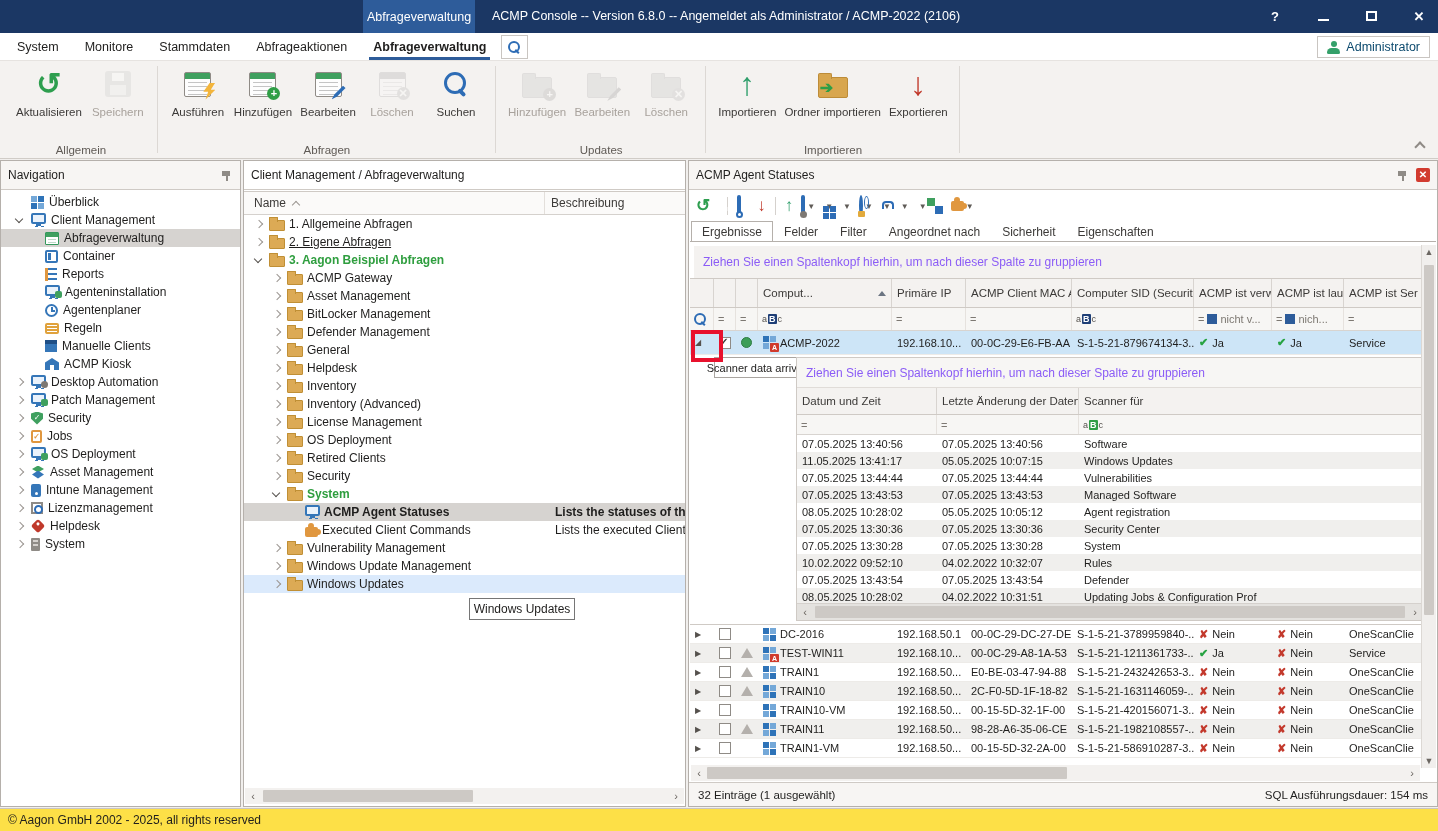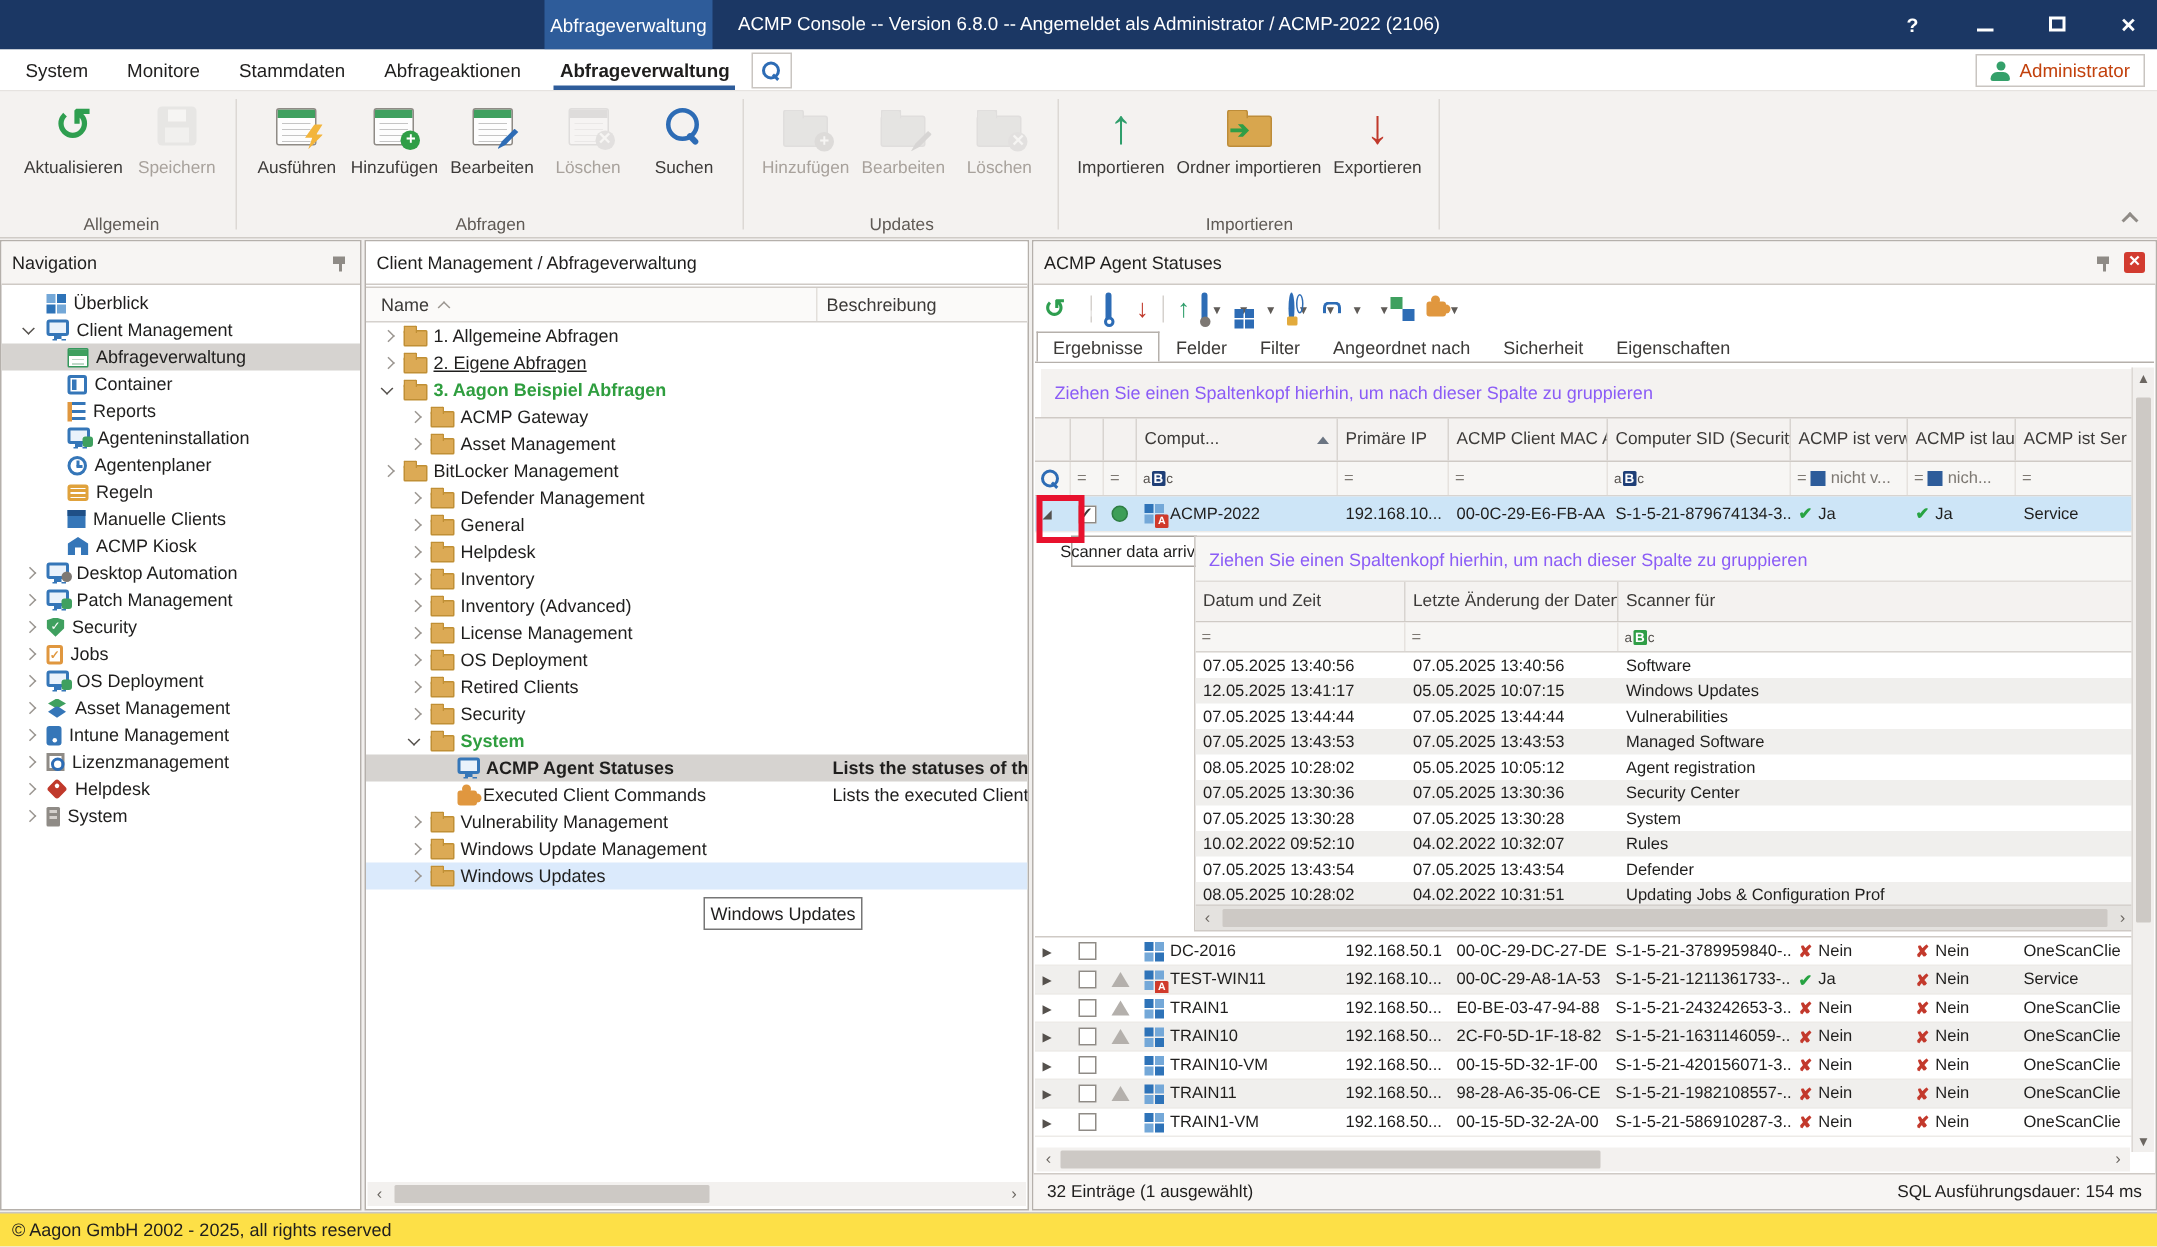--- a/index.html
+++ b/index.html
@@ -18,21 +18,21 @@
   
   .menubar{position:absolute;left:0;top:33px;right:0;height:28px;background:#fff;border-bottom:1px solid #e6e3e0}
   .menu-items{display:flex;padding-left:4px;height:100%;align-items:stretch}
   .menu-item{padding:0 13px;font-size:12.5px;display:flex;align-items:center;position:relative}
   .menu-item.active{font-weight:bold}
   .menu-item.active::after{content:"";position:absolute;left:9px;right:9px;bottom:0;height:3px;background:#2e5c9a}
   .menu-search{width:27px;height:24px;margin:2px 0 0 2px;border:1px solid #c9c5c1;background:#fff;display:flex;align-items:center;justify-content:center}
   .mag{width:13px;height:13px;position:relative;flex:none}
   .mag::before{content:"";position:absolute;left:0;top:0;width:8px;height:8px;border:2px solid #2d6cb5;border-radius:50%}
   .mag::after{content:"";position:absolute;left:8px;top:8px;width:5px;height:2px;background:#2d6cb5;transform:rotate(45deg);transform-origin:0 0}
-  .admin-btn{position:absolute;right:8px;top:3px;height:22px;border:1px solid #c9c5c1;background:#fff;display:flex;align-items:center;gap:6px;padding:0 9px;color:#c2410c;font-size:12.5px}
+  .admin-btn{position:absolute;right:8px;top:3px;height:22px;border:1px solid #c9c5c1;background:#fff;display:flex;align-items:center;gap:6px;padding:0 9px;color:#0c4a6e;font-size:12.5px}
   .person{width:13px;height:13px;position:relative;flex:none}
   .person::before{content:"";position:absolute;left:3.5px;top:0;width:6px;height:6px;border-radius:50%;background:#34a06a}
   .person::after{content:"";position:absolute;left:0;bottom:0;width:13px;height:6px;border-radius:6px 6px 2px 2px;background:#34a06a}
 
   
   .ribbon{position:absolute;left:0;top:61px;right:0;height:98px;background:#f4f2f0;border-bottom:1px solid #d0ccc7;display:flex;align-items:stretch;padding-left:4px}
   .rgroup{position:relative;display:flex;flex-direction:column;padding:2px 8px 16px}
   .rgroup::after{content:"";position:absolute;right:0;top:5px;bottom:5px;width:1px;background:#dcd8d4}
   .rgroup-label{position:absolute;bottom:2px;left:0;right:0;text-align:center;font-size:11.5px;color:#5f5a55}
   .rbtns{display:flex;align-items:flex-start}
@@ -553,21 +553,21 @@
         <div class="tree-row" style="padding-left: 26px;">
           <span class="chev right"></span>
           <span class="mi f-folder"></span>
           <span>ACMP Gateway</span>
         </div>
         <div class="tree-row" style="padding-left: 26px;">
           <span class="chev right"></span>
           <span class="mi f-folder"></span>
           <span>Asset Management</span>
         </div>
-        <div class="tree-row" style="padding-left: 8px;">
+        <div class="tree-row" style="padding-left: 26px;">
           <span class="chev right"></span>
           <span class="mi f-folder"></span>
           <span>BitLocker Management</span>
         </div>
         <div class="tree-row" style="padding-left: 26px;">
           <span class="chev right"></span>
           <span class="mi f-folder"></span>
           <span>Defender Management</span>
         </div>
         <div class="tree-row" style="padding-left: 26px;">
@@ -854,21 +854,21 @@
               <span class="abc green">a<b>B</b>c</span>
             </div>
           </div>
         <div id="drows">
             <div class="drow">
               <div class="cell" style="width: 140px;"><span>07.05.2025 13:40:56</span></div>
               <div class="cell" style="width: 142px;"><span>07.05.2025 13:40:56</span></div>
               <div class="cell" style="width: 344px;"><span>Software</span></div>
             </div>
             <div class="drow alt">
-              <div class="cell" style="width: 140px;"><span>12.05.2025 13:41:17</span></div>
+              <div class="cell" style="width: 140px;"><span>11.05.2025 13:41:17</span></div>
               <div class="cell" style="width: 142px;"><span>05.05.2025 10:07:15</span></div>
               <div class="cell" style="width: 344px;"><span>Windows Updates</span></div>
             </div>
             <div class="drow">
               <div class="cell" style="width: 140px;"><span>07.05.2025 13:44:44</span></div>
               <div class="cell" style="width: 142px;"><span>07.05.2025 13:44:44</span></div>
               <div class="cell" style="width: 344px;"><span>Vulnerabilities</span></div>
             </div>
             <div class="drow alt">
               <div class="cell" style="width: 140px;"><span>07.05.2025 13:43:53</span></div>

